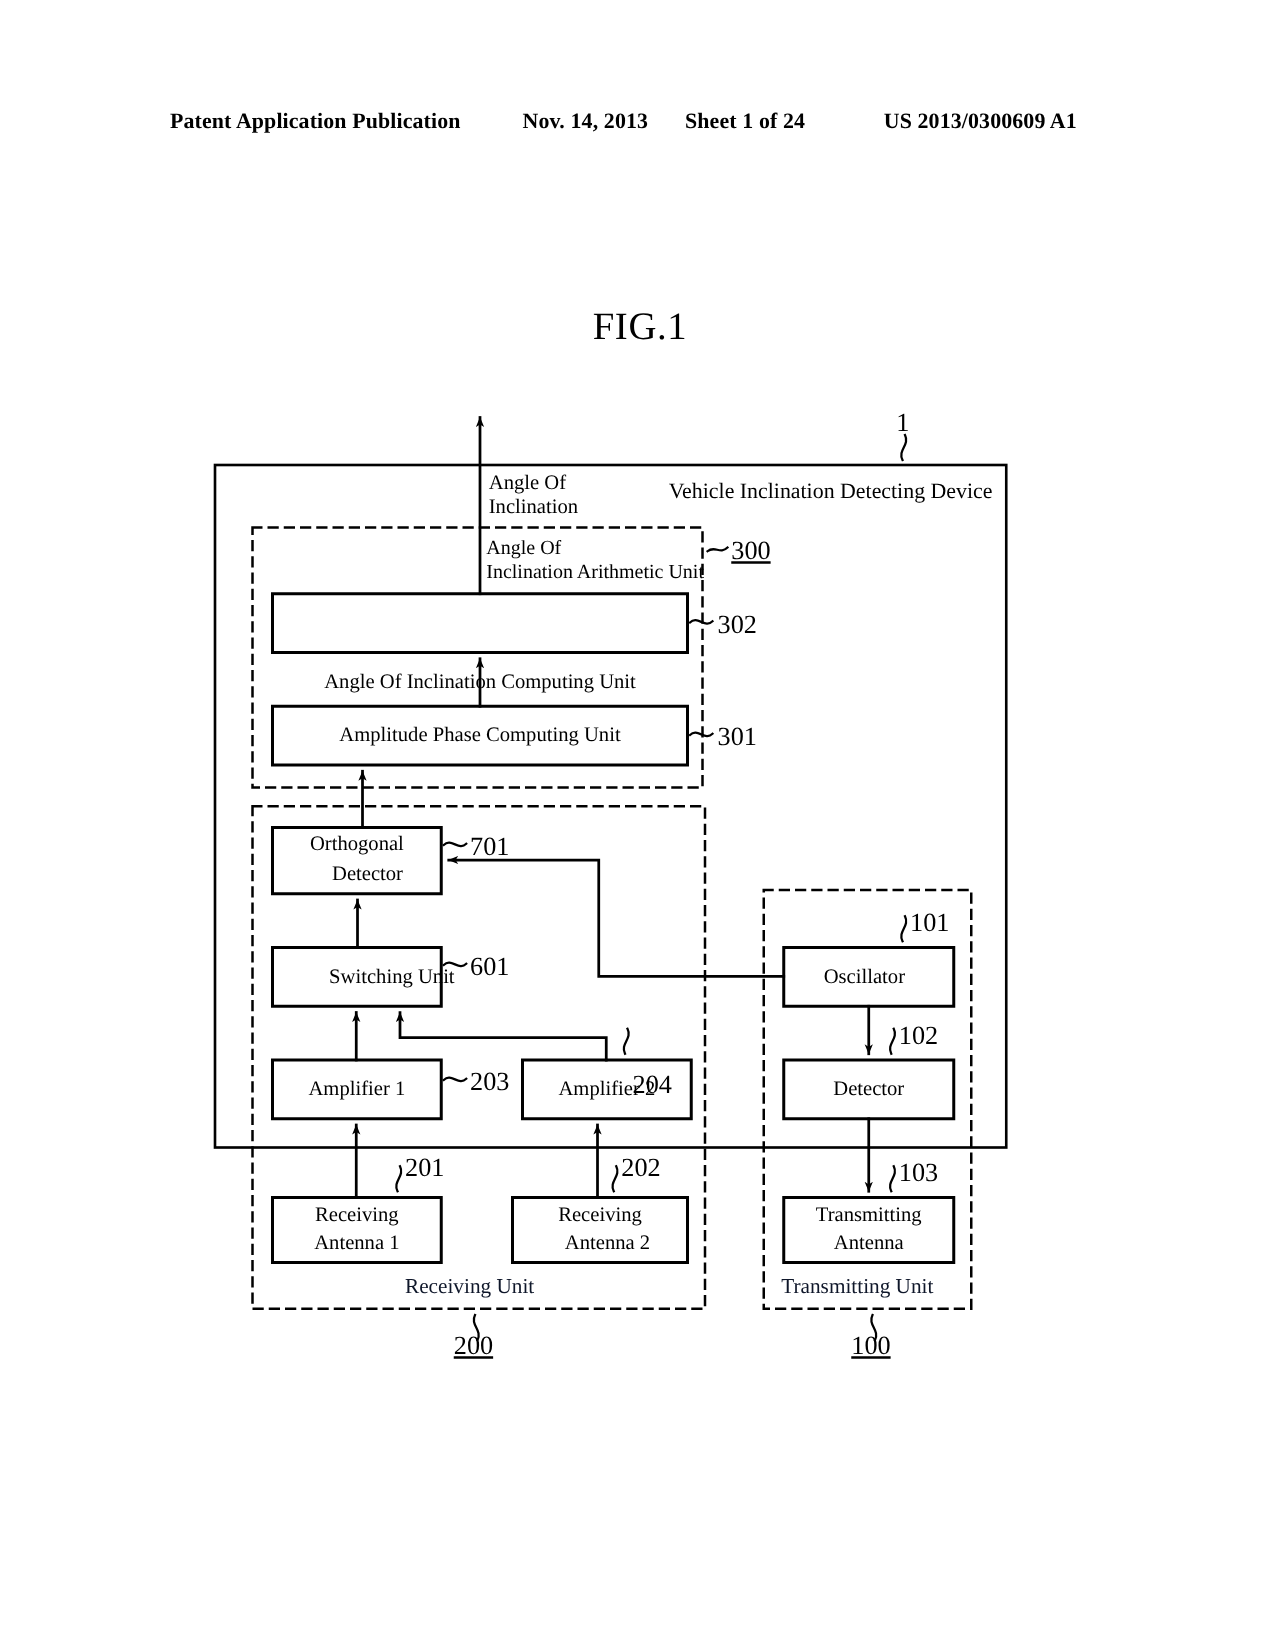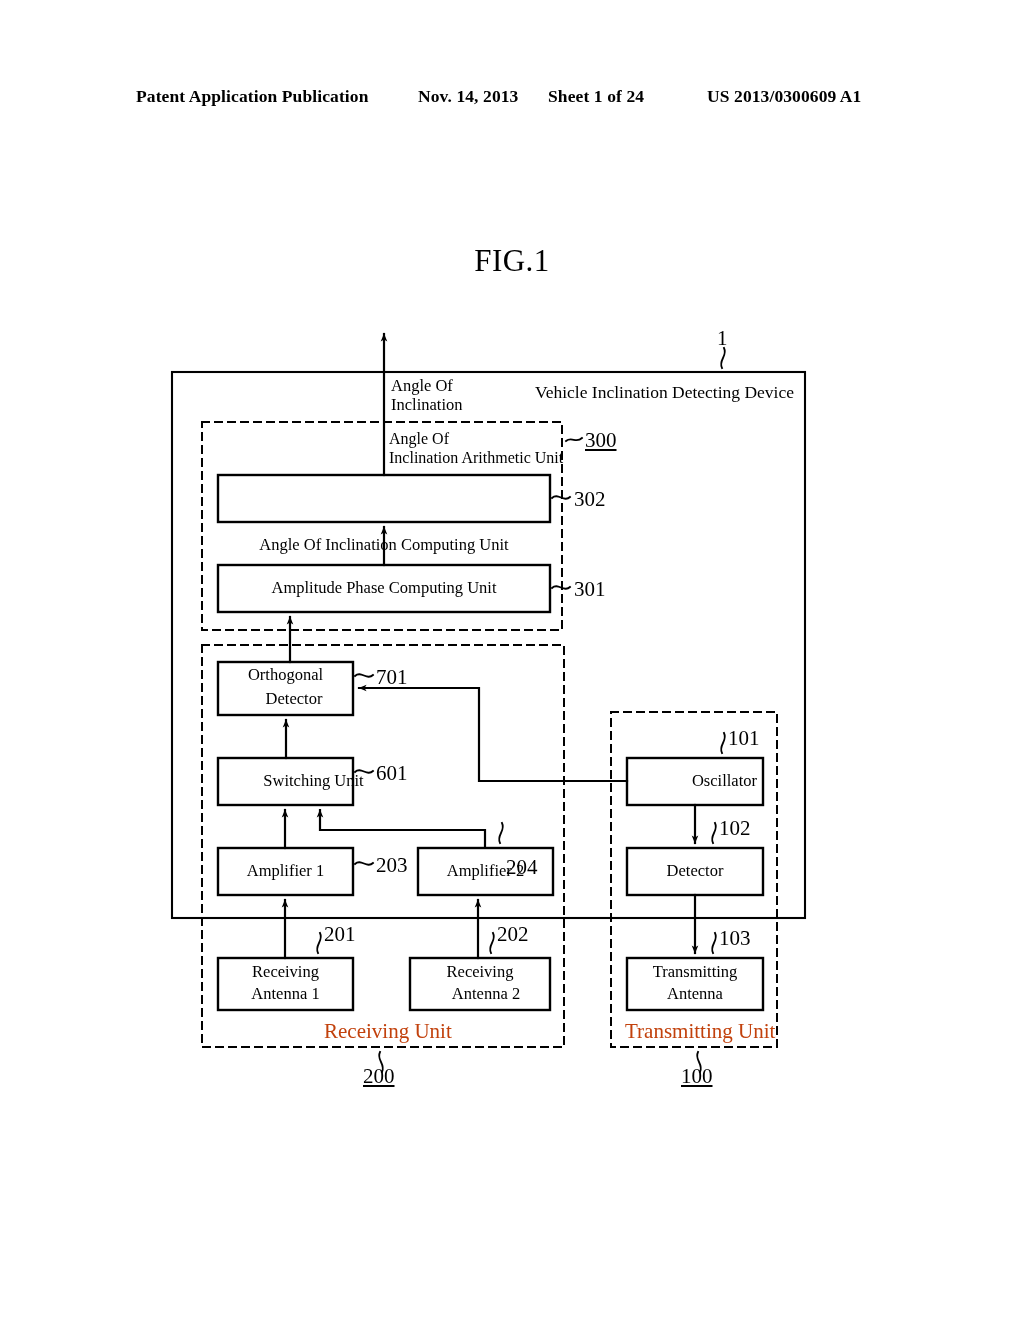--- a/index.html
+++ b/index.html
@@ -87,22 +87,22 @@
     position: absolute;
     font-family: "Liberation Serif", serif;
     font-size: 21px;
     color: #000;
     white-space: nowrap;
   }
   .ref-num.u { text-decoration: underline; }
   .unit-name {
     position: absolute;
     font-family: "Liberation Serif", serif;
-    font-size: 21px;
-    color: #c2410c;
+    font-size: 17px;
+    color: #0f172a;
     white-space: nowrap;
   }
 </style>
 </head>
 <body>
 
 <div id="page-header">
   <span class="h-pub">Patent Application Publication</span>
   <span class="h-date">Nov. 14, 2013</span>
   <span class="h-sheet">Sheet 1 of 24</span>
@@ -212,21 +212,21 @@
   <div class="ref-num" style="left:506px; top:855px;">204</div>
 
   <div class="box-label" style="left:218px; top:961px; width:135px; height:22px;">Receiving</div>
   <div class="box-label" style="left:218px; top:983px; width:135px; height:22px;">Antenna 1</div>
   <div class="ref-num" style="left:324px; top:922px;">201</div>
 
   <div class="box-label" style="left:410px; top:961px; width:140px; height:22px;">Receiving</div>
   <div class="box-label" style="left:410px; top:983px; width:152px; height:22px;">Antenna 2</div>
   <div class="ref-num" style="left:497px; top:922px;">202</div>
 
-  <div class="box-label" style="left:627px; top:758px; width:129px; height:47px;padding-left:33px;">Oscillator</div>
+  <div class="box-label" style="left:627px; top:758px; width:129px; height:47px;">Oscillator</div>
   <div class="ref-num" style="left:728px; top:726px;">101</div>
 
   <div class="box-label" style="left:627px; top:848px; width:136px; height:47px;">Detector</div>
   <div class="ref-num" style="left:719px; top:816px;text-align:right;">102</div>
 
   <div class="box-label" style="left:627px; top:961px; width:136px; height:22px;">Transmitting</div>
   <div class="box-label" style="left:627px; top:983px; width:136px; height:22px;">Antenna</div>
   <div class="ref-num" style="left:719px; top:926px;">103</div>
 
   <div class="unit-name" style="left:324px; top:1019px;">Receiving Unit</div>

